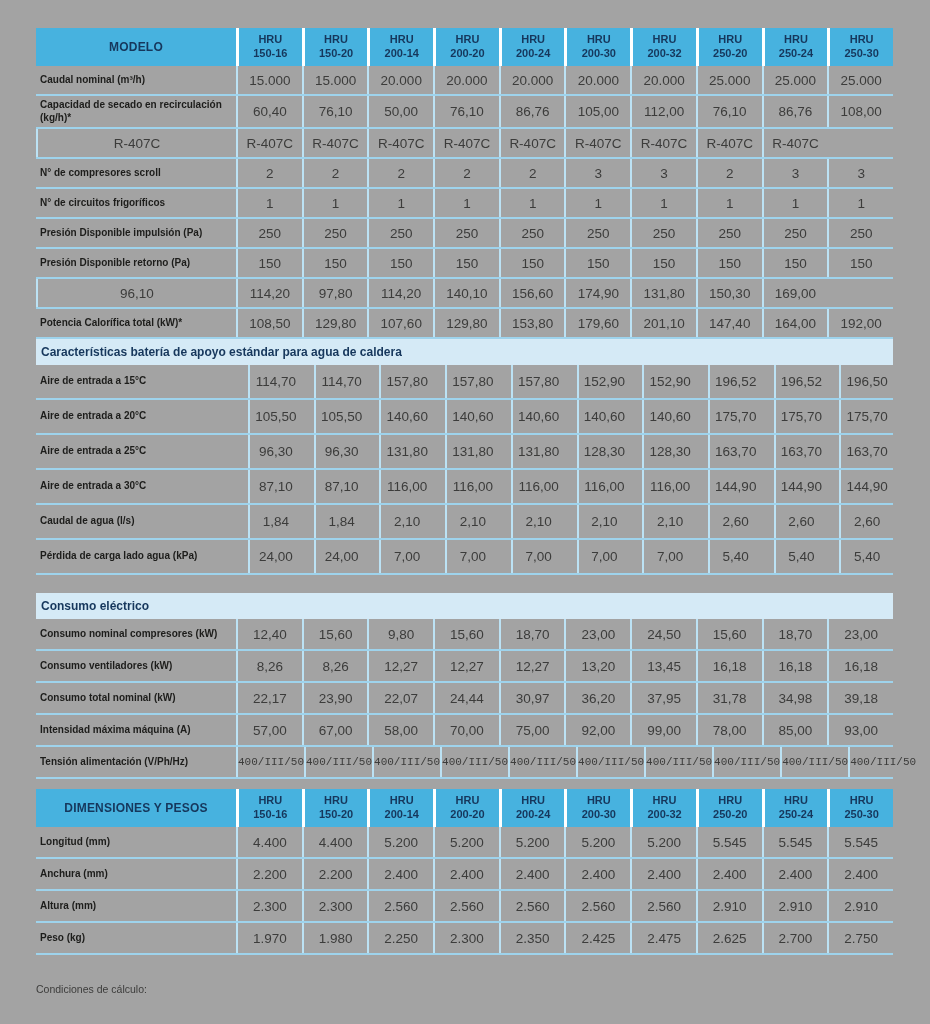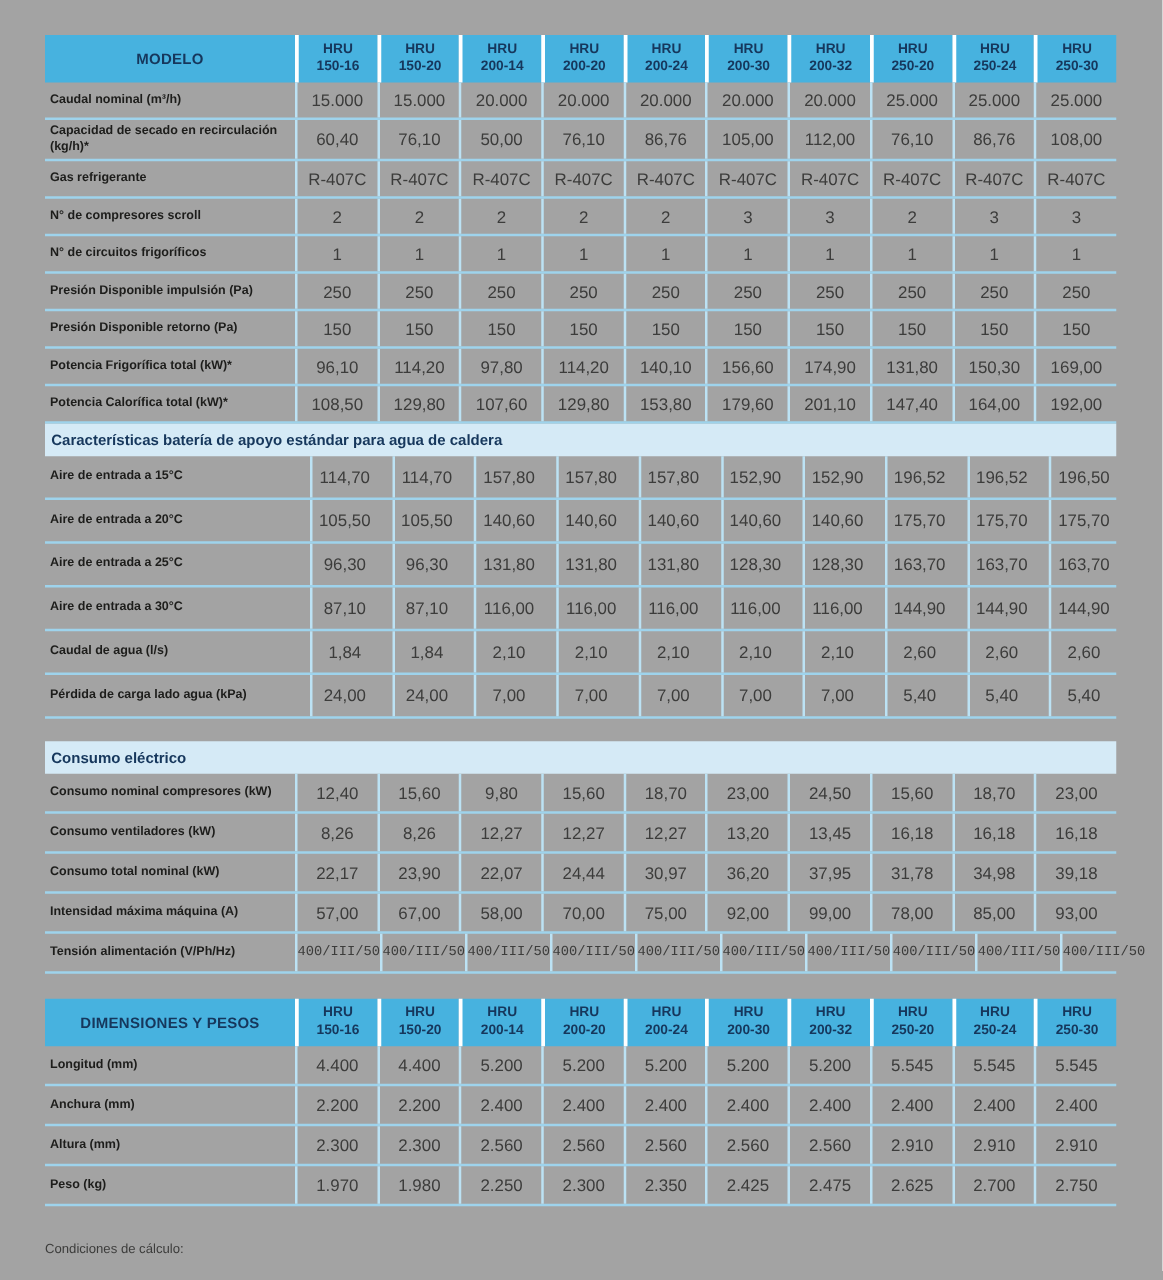--- a/index.html
+++ b/index.html
@@ -65,21 +65,21 @@
     border-left:2px solid var(--v-line);
   }
   .cell.value.small{font-size:11px;font-family:Liberation Mono, monospace;}
   .b1 .row{min-height:28px;}
   .b2 .row{min-height:33px;gap:12px;}
   .b3 .row{min-height:30px;}
   .b4 .row{min-height:30px;}
   
   .section-block{}
   .b3{margin-top:18px;}
-  .b4{margin-top:20px;}
+  .b4{margin-top:10px;}
   .band{
     background:var(--band-bg);
     color:var(--band-text);
     font-weight:bold;
     font-size:12px;
     min-height:26px;
     display:flex;align-items:center;
     padding-left:5px;
     box-sizing:border-box;
   }
@@ -159,21 +159,20 @@
         <div class="cell value">50,00</div>
         <div class="cell value">76,10</div>
         <div class="cell value">86,76</div>
         <div class="cell value">105,00</div>
         <div class="cell value">112,00</div>
         <div class="cell value">76,10</div>
         <div class="cell value">86,76</div>
         <div class="cell value">108,00</div>
       </div>
       <div class="row">
-        <div class="cell label">Gas refrigerante</div>
         <div class="cell value">R-407C</div>
         <div class="cell value">R-407C</div>
         <div class="cell value">R-407C</div>
         <div class="cell value">R-407C</div>
         <div class="cell value">R-407C</div>
         <div class="cell value">R-407C</div>
         <div class="cell value">R-407C</div>
         <div class="cell value">R-407C</div>
         <div class="cell value">R-407C</div>
         <div class="cell value">R-407C</div>
@@ -224,21 +223,20 @@
         <div class="cell value">150</div>
         <div class="cell value">150</div>
         <div class="cell value">150</div>
         <div class="cell value">150</div>
         <div class="cell value">150</div>
         <div class="cell value">150</div>
         <div class="cell value">150</div>
         <div class="cell value">150</div>
       </div>
       <div class="row">
-        <div class="cell label">Potencia Frigorífica total (kW)*</div>
         <div class="cell value">96,10</div>
         <div class="cell value">114,20</div>
         <div class="cell value">97,80</div>
         <div class="cell value">114,20</div>
         <div class="cell value">140,10</div>
         <div class="cell value">156,60</div>
         <div class="cell value">174,90</div>
         <div class="cell value">131,80</div>
         <div class="cell value">150,30</div>
         <div class="cell value">169,00</div>

